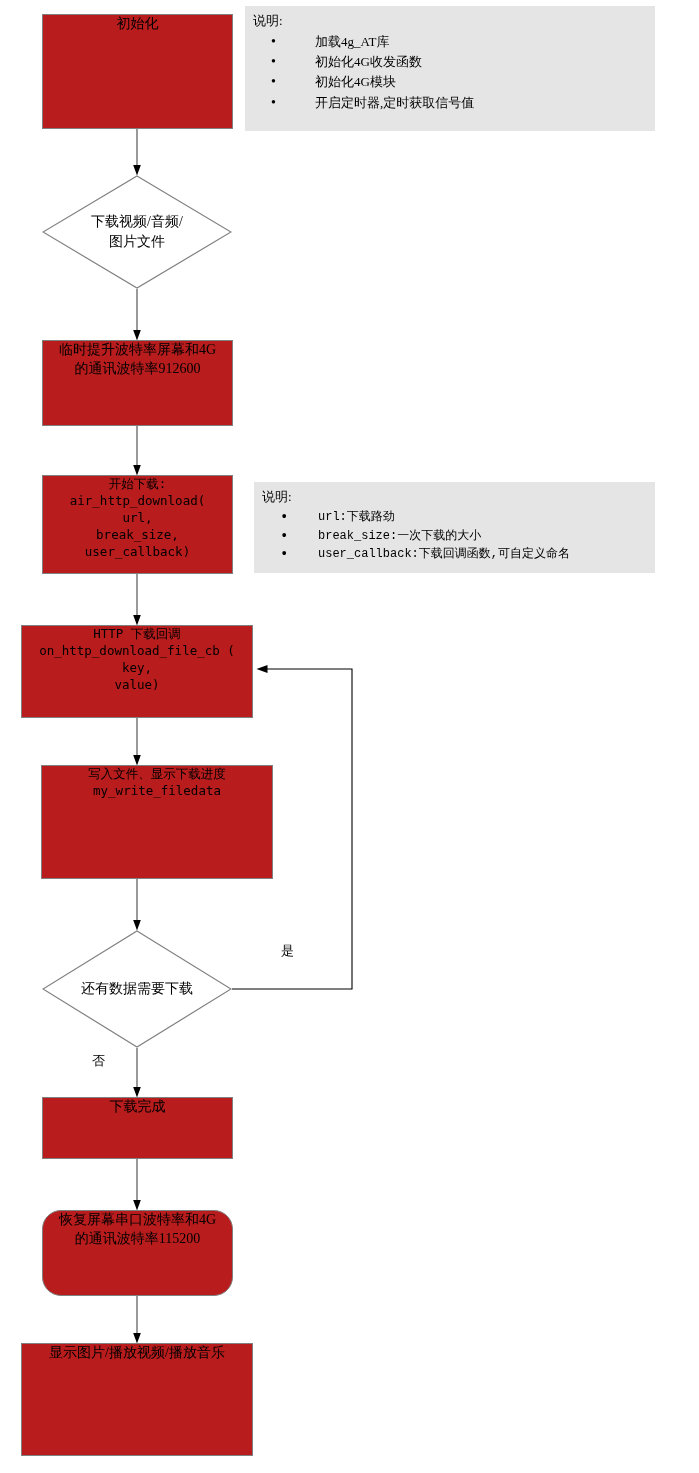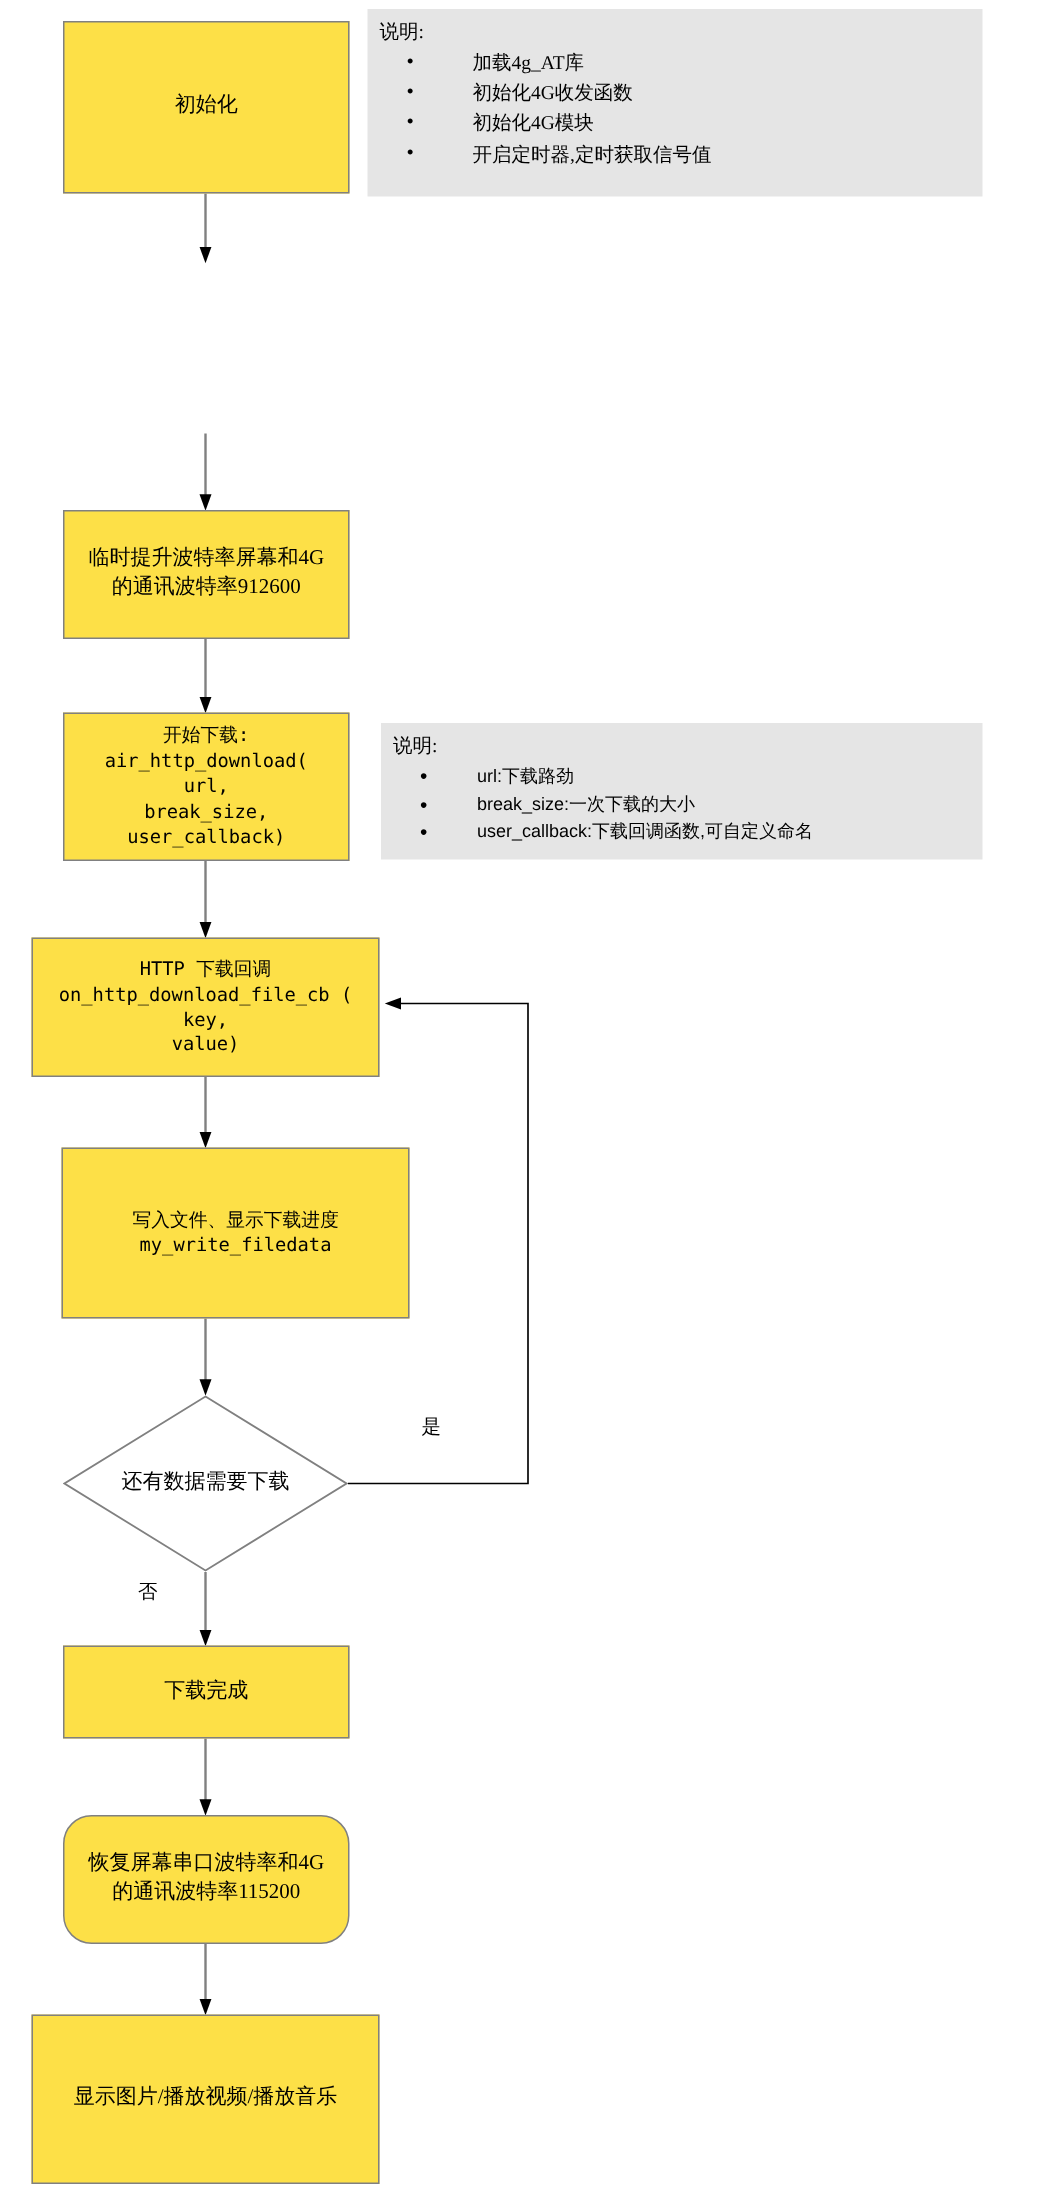--- a/index.html
+++ b/index.html
@@ -19,24 +19,24 @@
     position: absolute;
     left: 0; top: 0;
     width: 699px;
     height: 1473px;
   }
   
   .node {
     position: absolute;
     box-sizing: border-box;
     display: flex;
-    align-items: center;
+    align-items: flex-start;
     justify-content: center;
     text-align: center;
-    background: #fde047;
+    background: #b91c1c;
     border: 1px solid #808080;
     line-height: 1.35;
   }
   .node .txt {
     display: block;
     width: 100%;
     white-space: pre-line;
   }
   .cn {
     font-family: "Liberation Serif", "DejaVu Serif", serif;
@@ -94,21 +94,21 @@
   }
   .note li::before {
     content: "\2022";
     position: absolute;
     left: 0;
     top: -1px;
     font-size: 14px;
   }
   .note li.codeline {
     padding-left: 38px;
-    font-family: Liberation Sans, sans-serif;
+    font-family: Liberation Mono, monospace;
     font-size: 12px;
   }
   
   .conn {
     position: absolute;
     left: 0; top: 0;
     width: 699px;
     height: 1473px;
     pointer-events: none;
   }
@@ -162,20 +162,27 @@
   <div class="note" style="left:245px; top:6px; width:410px; height:125px;">
     <span class="note-title">说明:</span>
     <ul>
       <li>加载4g_AT库</li>
       <li>初始化4G收发函数</li>
       <li>初始化4G模块</li>
       <li>开启定时器,定时获取信号值</li>
     </ul>
   </div>
 
+  <div class="diamond" style="left:42px; top:175px; width:190px; height:114px;">
+    <svg viewBox="0 0 190 114" preserveAspectRatio="none">
+      <polygon points="95,1 189,57 95,113 1,57" fill="#ffffff" stroke="#808080" stroke-width="1.2"></polygon>
+    </svg>
+    <span class="txt">下载视频/音频/
+图片文件</span>
+  </div>
 
   <div class="node" style="left:42px; top:340px; width:191px; height:86px;">
     <span class="txt cn">临时提升波特率屏幕和4G
 的通讯波特率912600</span>
   </div>
 
   <div class="node" style="left:42px; top:475px; width:191px; height:99px;">
     <span class="txt mixed">开始下载:
 air_http_download(
 url,

